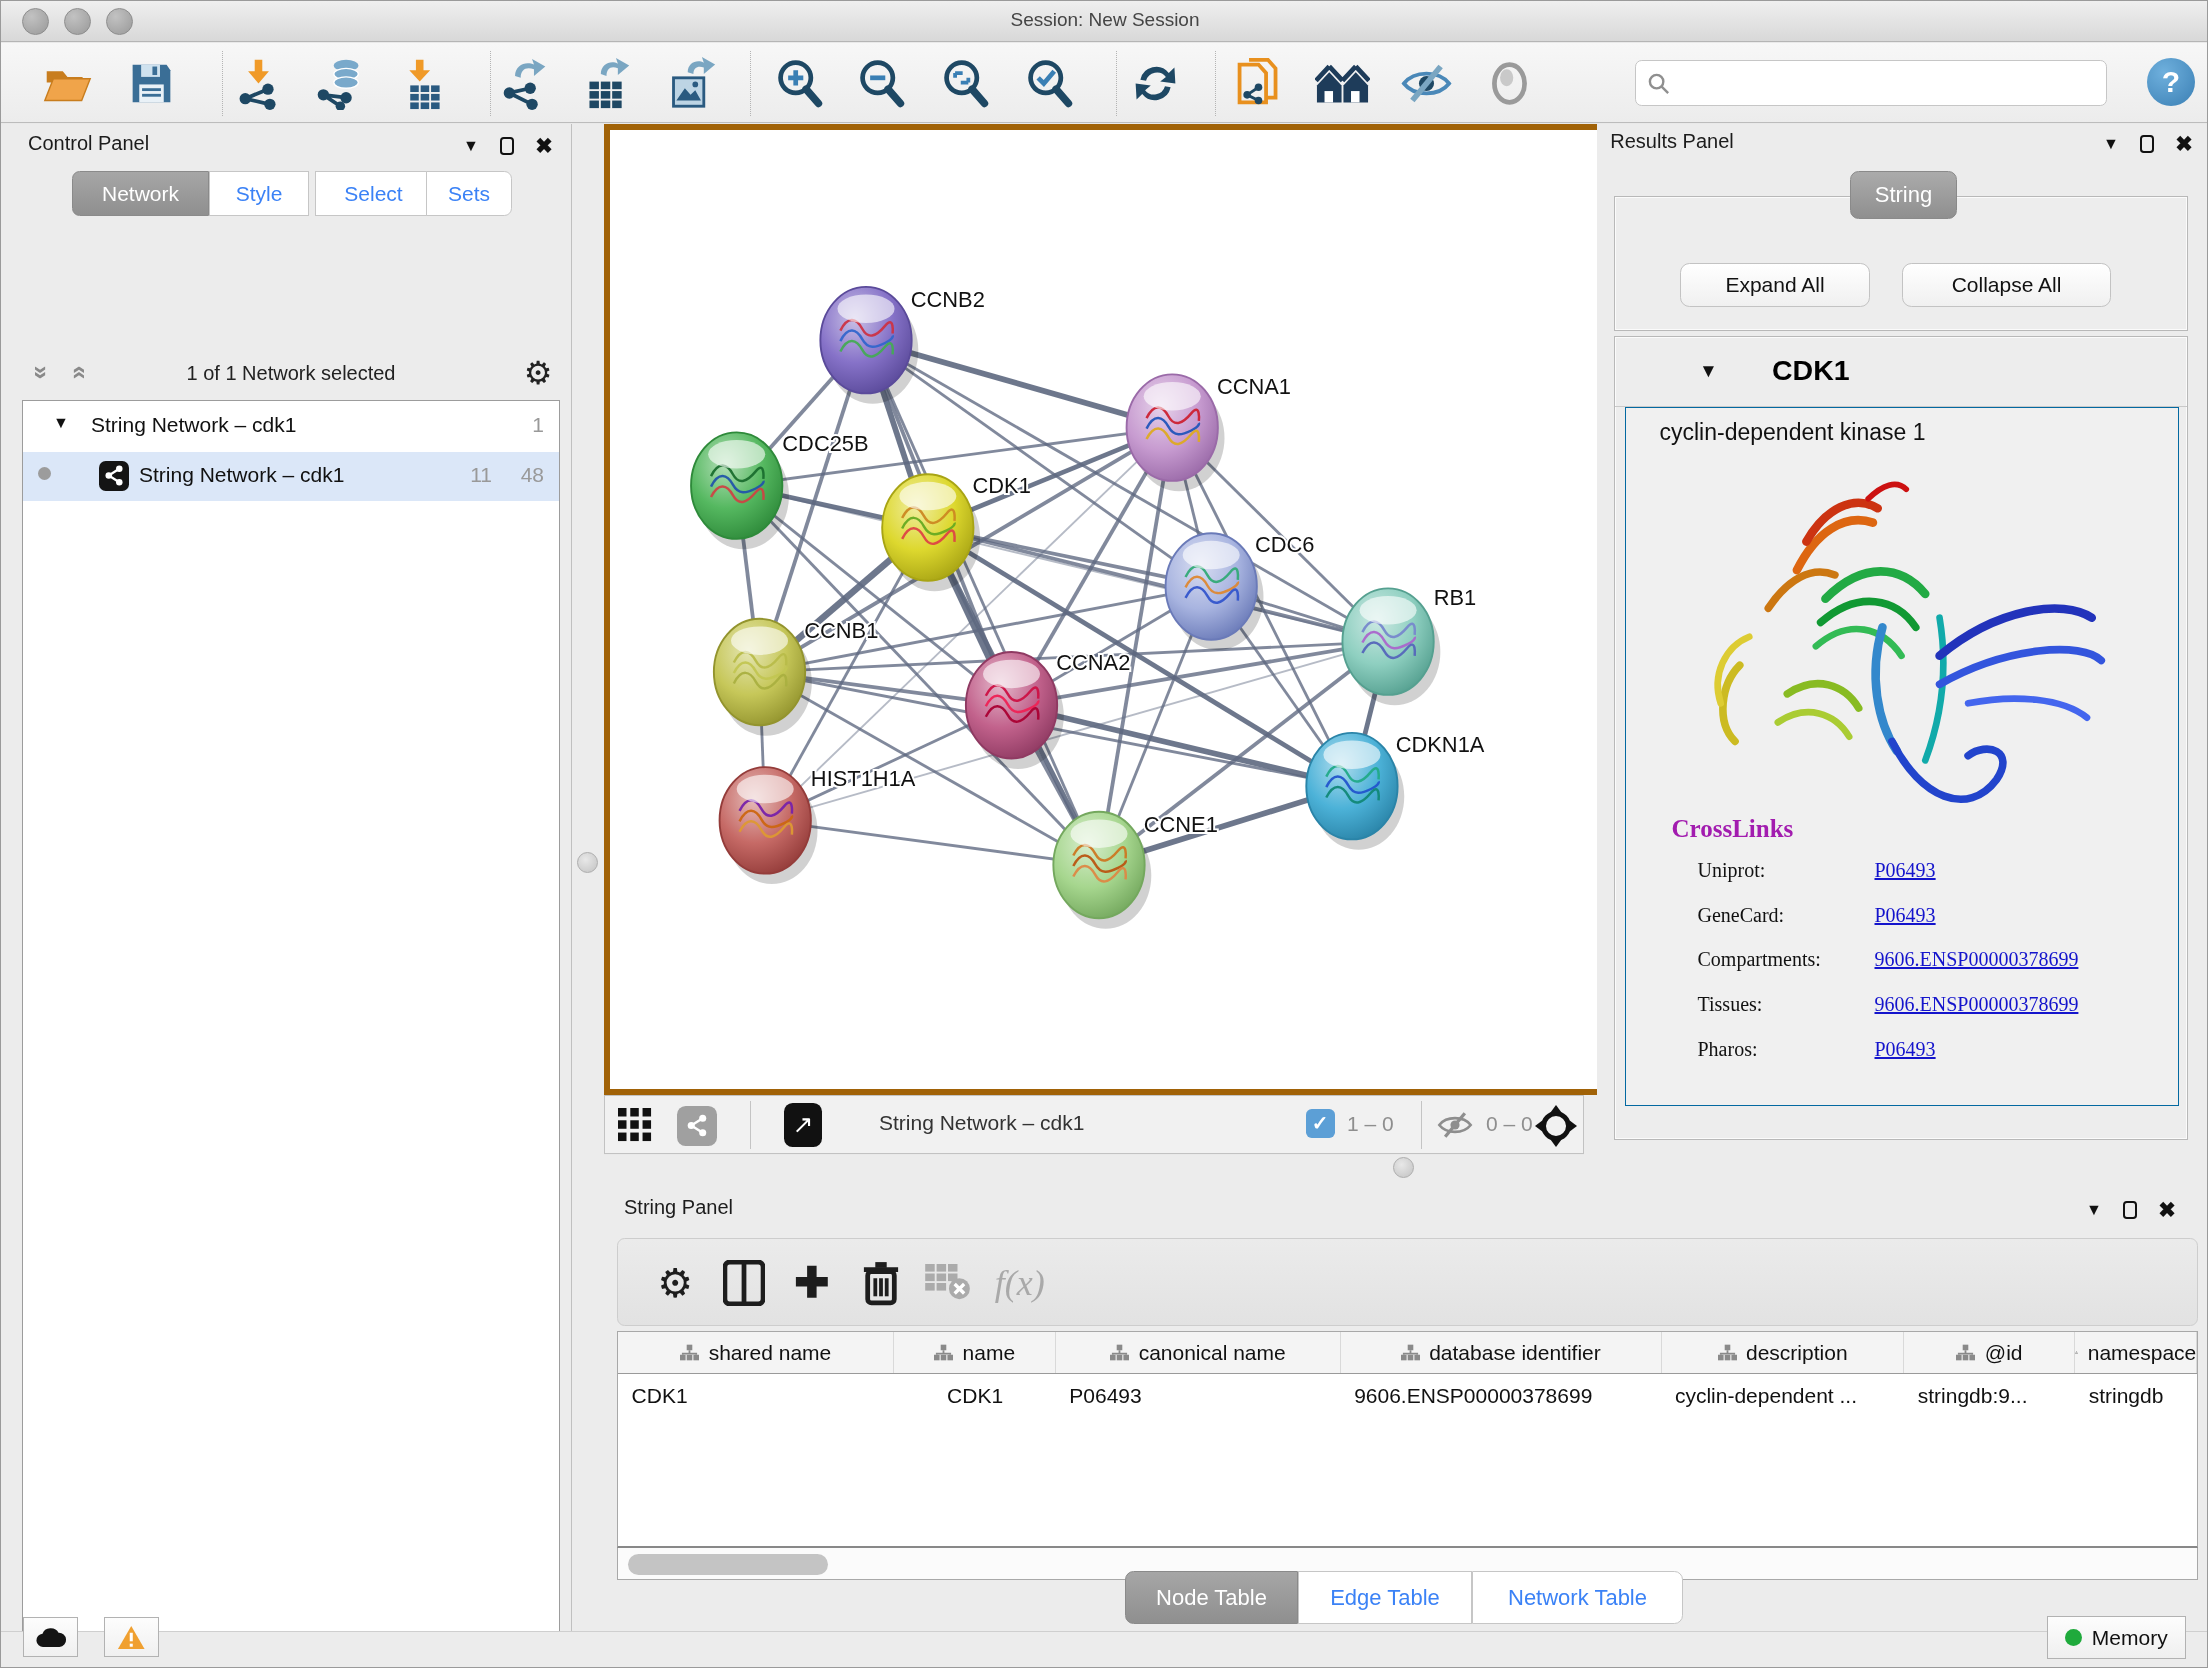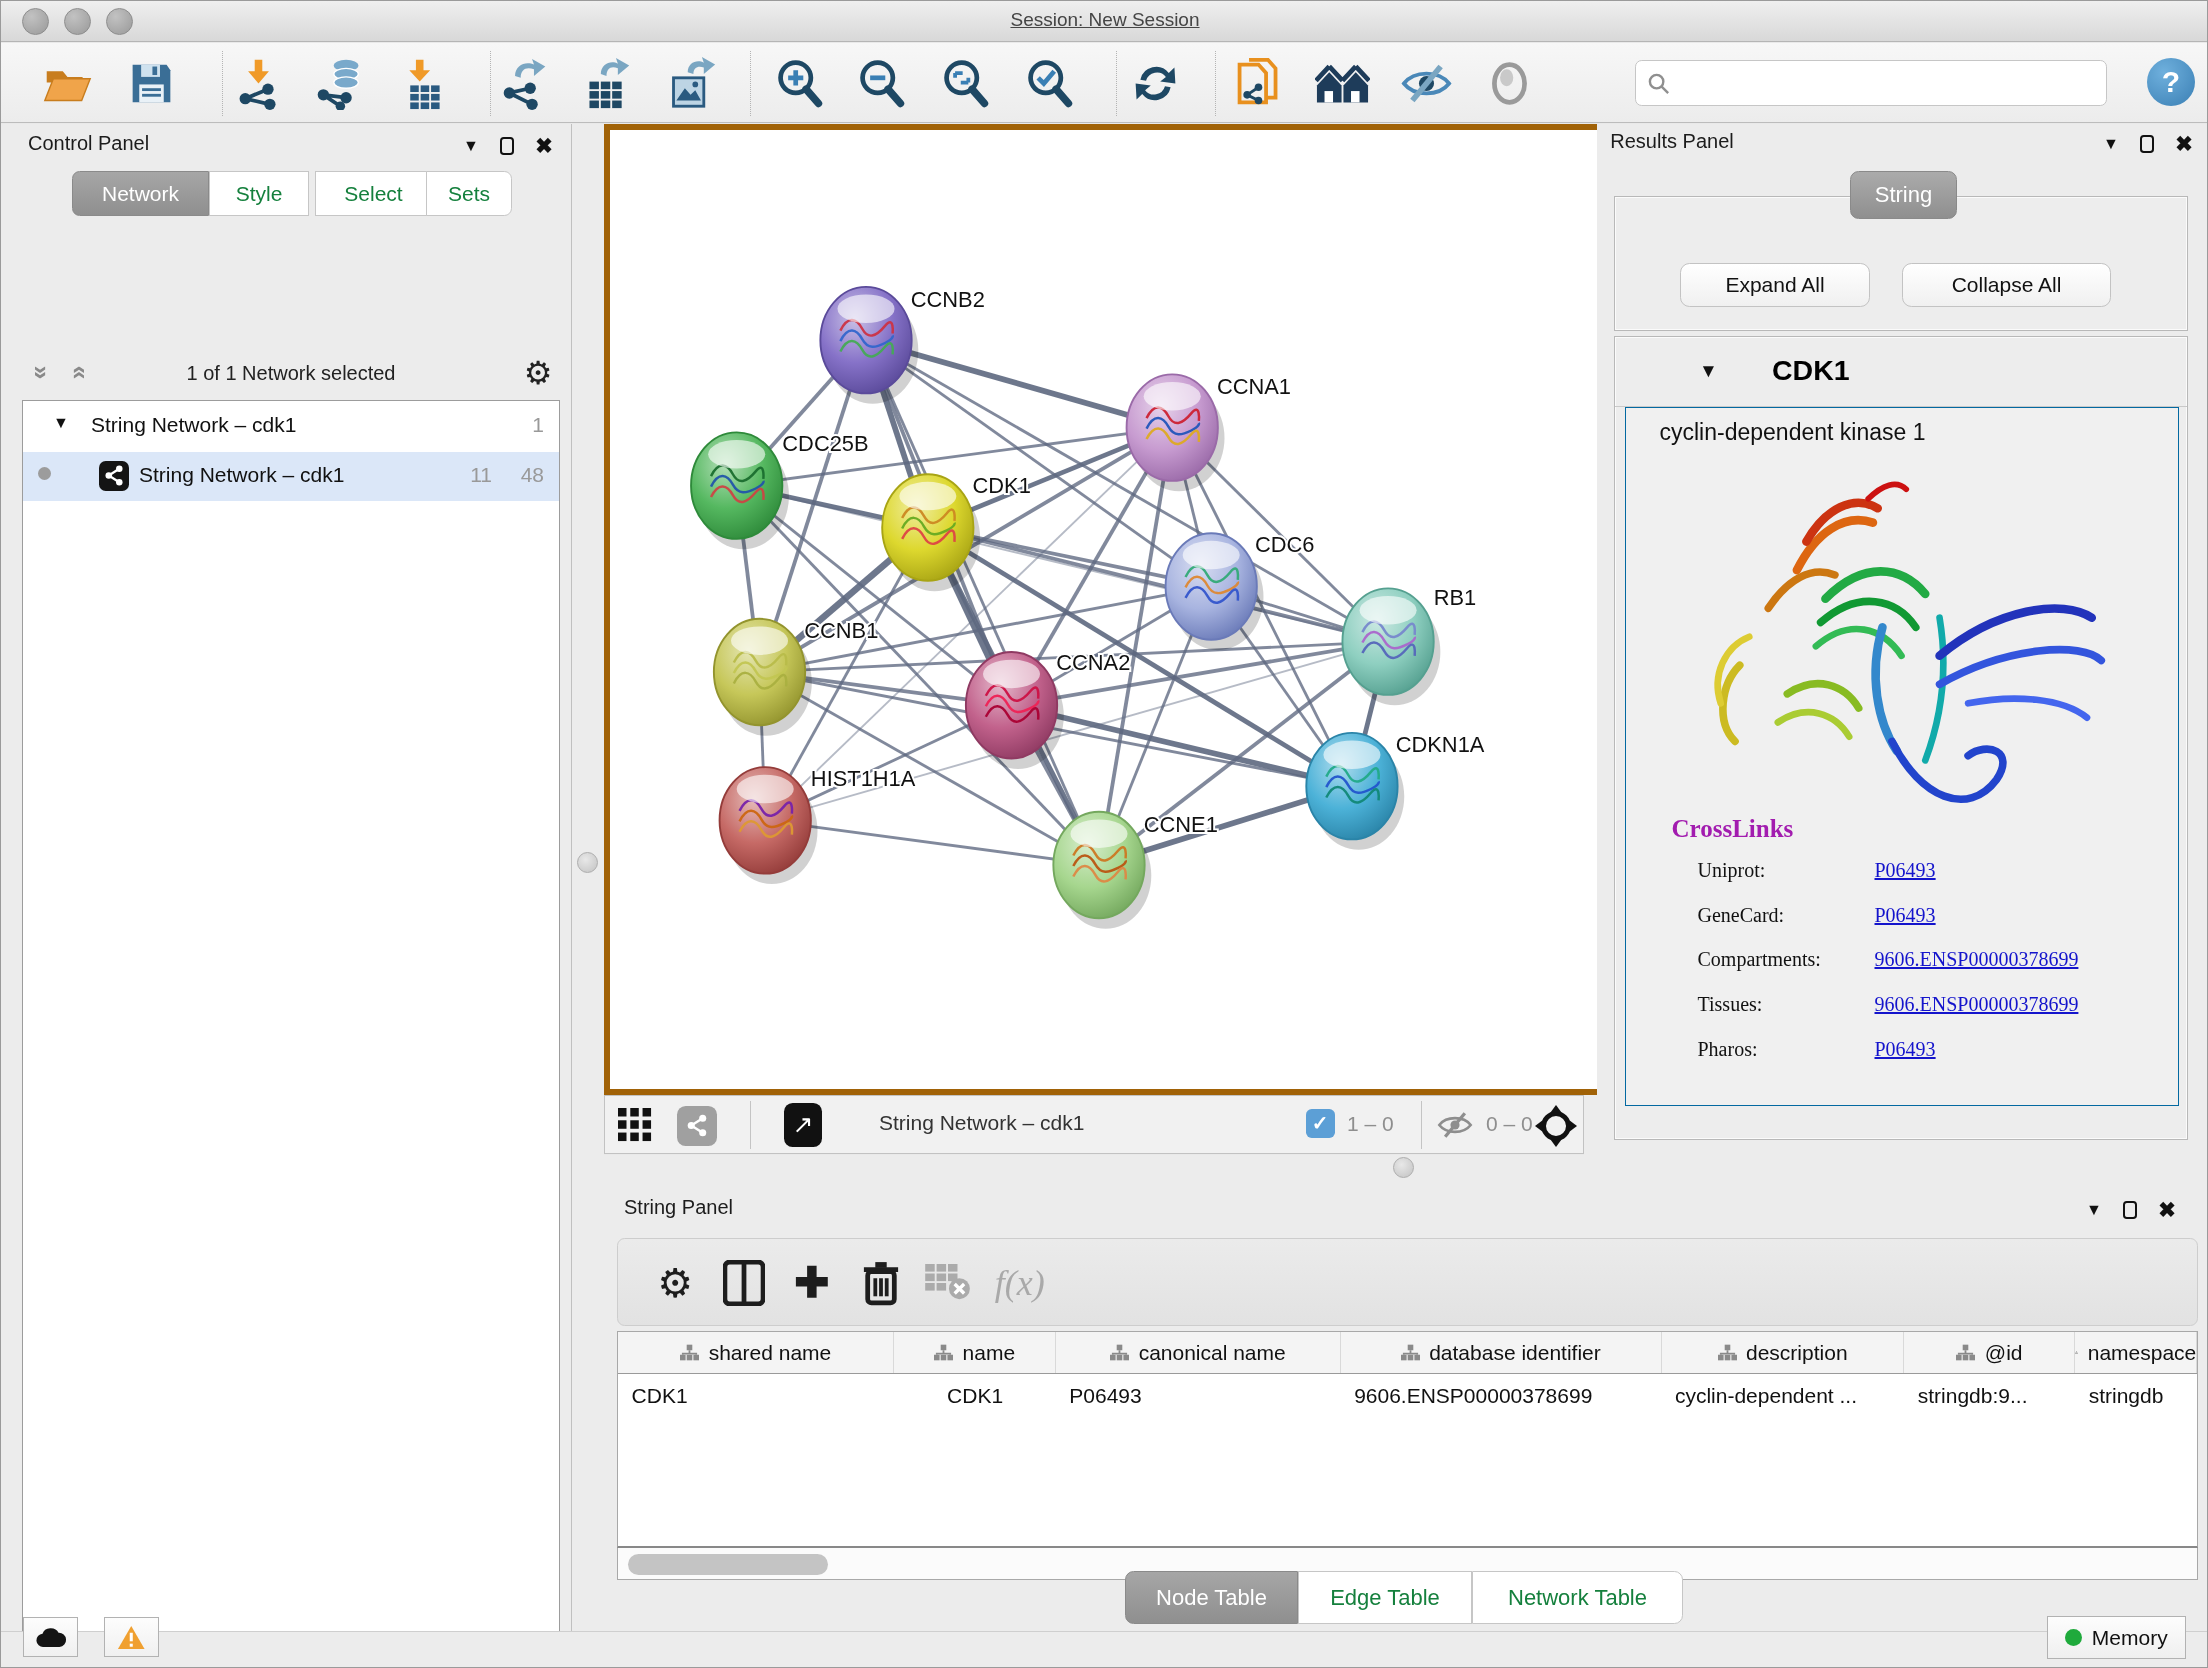--- a/index.html
+++ b/index.html
@@ -7,21 +7,21 @@
   body { font-family:"Liberation Sans", sans-serif; }
   #app { position:relative; width:2208px; height:1668px; background:#e9e9e9; overflow:hidden;
          border:1px solid #9a9a9a; }
 
   
   #titlebar { position:absolute; left:0; top:0; width:2208px; height:41px;
     background:linear-gradient(#efefef,#d8d8d8); border-bottom:1px solid #b5b5b5; }
   .tlight { position:absolute; top:6.7px; width:27px; height:27px; border-radius:50%;
     background:radial-gradient(circle at 35% 30%, #c2c2c2, #999); border:1px solid #8d8d8d; }
   #win-title { position:absolute; left:0; right:0; top:7.6px; text-align:center;
-    font-size:19px; color:#454545;text-decoration:underline; }
+    font-size:19px; color:#454545; }
 
   
   #toolbar { position:absolute; left:0; top:42px; width:2208px; height:80px;
     background:linear-gradient(#f7f7f7,#ececec); border-bottom:1px solid #bcbcbc; }
   .tb-ic { position:absolute; top:13.3px; width:55px; height:55px; display:flex;
     align-items:center; justify-content:center; }
   .tb-div { position:absolute; top:7.6px; height:65px; width:0;
     border-left:1.9px dotted #b4b4b4; }
   #search-box { position:absolute; left:1634px; top:17px; width:472px; height:46px;
     background:#fff; border:1px solid #c6c6c6; border-radius:6.7px; }
@@ -34,21 +34,21 @@
   .panel-title { position:absolute; font-size:20px; color:#1c1c1c; }
   .pt-icons { position:absolute; display:flex; gap:21px; align-items:center; }
   .pt-collapse { font-size:16px; color:#111; }
   .pt-float { width:14.3px; height:18px; border:2.9px solid #111; border-radius:3.8px; }
   .pt-close { font-size:21px; font-weight:bold; color:#111; }
 
   
   #control-panel { position:absolute; left:0; top:123px; width:571px; height:1508px;
     background:#ececec; border-right:1px solid #c0c0c0; }
   .tab { position:absolute; top:0; height:45px; background:#fff; border:1px solid #c6c6c6;
-    color:#15803d; font-size:21px; display:flex; align-items:center; justify-content:center; }
+    color:#3b82f6; font-size:21px; display:flex; align-items:center; justify-content:center; }
   .tab.selected { background:linear-gradient(#a6a6a6,#8f8f8f); color:#fff; border-color:#8a8a8a; }
   #cp-tabs .tab:first-child { border-radius:7.6px 0 0 7.6px; }
   #cp-tabs .tab:last-child  { border-radius:0 7.6px 7.6px 0; }
   #cp-selrow { position:absolute; left:21px; top:228px; width:538px; height:46px; }
   .chev { position:absolute; font-size:25px; font-weight:bold; color:#8a8a8a; }
   #cp-selrow .label { position:absolute; left:0; right:0; text-align:center; top:9.5px;
     font-size:20px; color:#222; }
   #cp-gear { position:absolute; right:7.6px; top:1.9px; font-size:32px; color:#222; }
   #cp-tree { position:absolute; left:21px; top:276px; width:538px; height:1289px;
     background:#fff; border:1px solid #9c9c9c; }

